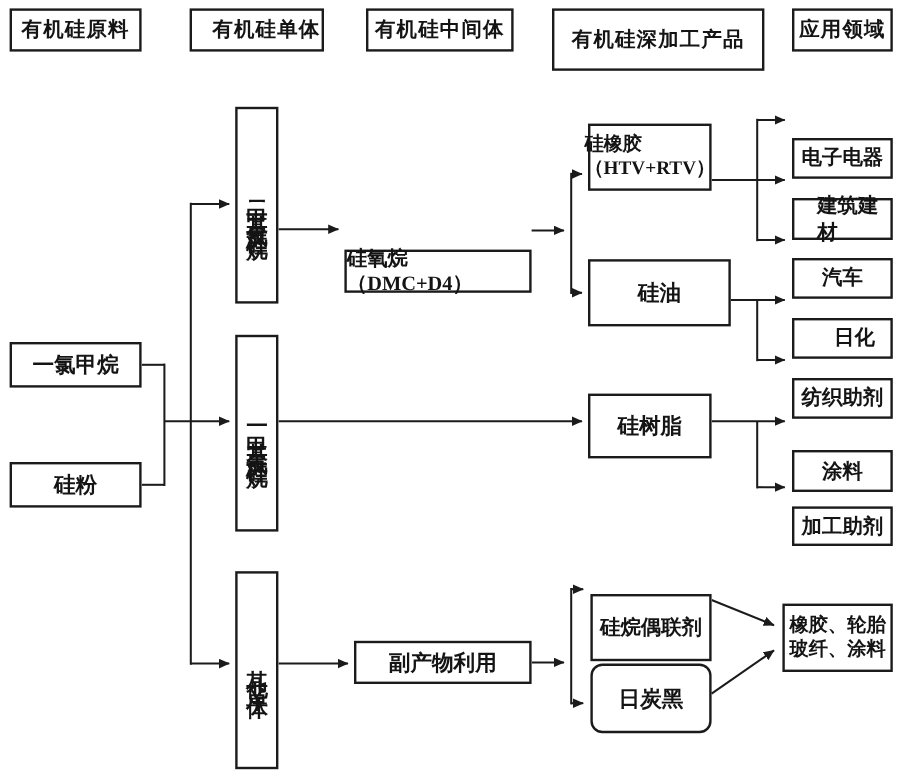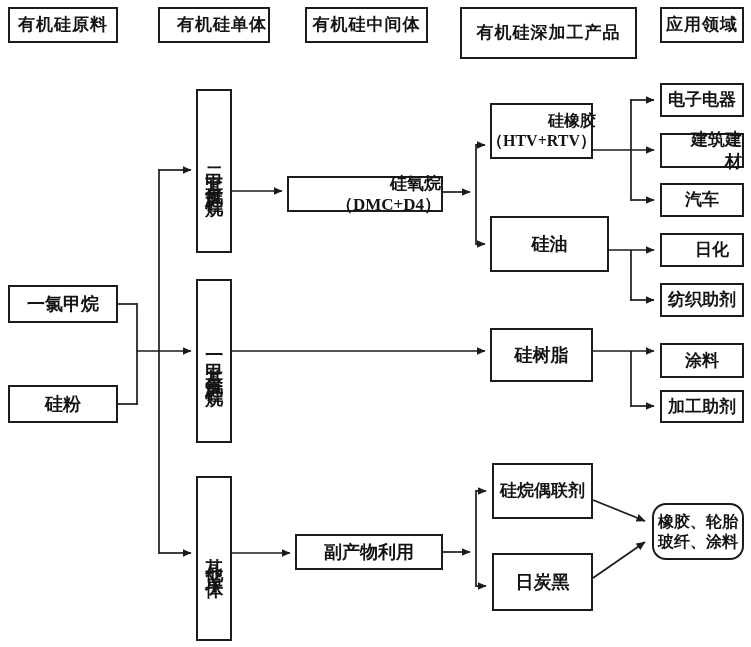--- a/index.html
+++ b/index.html
@@ -11,34 +11,34 @@
     color:#141414;
     overflow:hidden;
   }
   #wires{position:absolute;left:0;top:0;width:751px;height:647px;z-index:0;}
   .box{
     position:absolute;
     box-sizing:border-box;
     border:2px solid #1b1b1b;
     background:#ffffff;
     display:flex;align-items:center;justify-content:center;
-    text-align:right;
+    text-align:left;
     font-size:18px;font-weight:600;
     line-height:1.25;
     white-space:pre-line;
     z-index:1;
   }
   .hdr{font-size:17px;letter-spacing:1px;}
   .vert{
     writing-mode:vertical-rl;
     letter-spacing:5px;
     font-size:18px;
   }
   .small{font-size:16px;}
-  .mid{font-size:17px;}
+  .mid{font-size:17px;margin-top:32px;}
 </style>
 </head>
 <body>
 
 <div id="stage">
 
   <svg id="wires" width="751" height="647" viewBox="0 0 751 647" fill="none" stroke="#1b1b1b" stroke-width="1.7">
     <defs>
       <marker id="arr" markerWidth="10" markerHeight="9" refX="8.5" refY="4" orient="auto" markerUnits="userSpaceOnUse">
         <path d="M0,0 L9,4 L0,8 z" fill="#1b1b1b" stroke="none"></path>
@@ -99,25 +99,25 @@
   <div class="box vert" style="left:196px;top:476px;width:36px;height:165px;letter-spacing:8px;">其他单体</div>
 
   <div class="box mid" style="left:287px;top:176px;width:156px;height:36px;">硅氧烷（DMC+D4）</div>
   <div class="box" style="left:295px;top:534px;width:148px;height:36px;">副产物利用</div>
 
   <div class="box small" style="left:490px;top:103px;width:103px;height:56px;">硅橡胶
 （HTV+RTV）</div>
   <div class="box" style="left:490px;top:216px;width:119px;height:56px;">硅油</div>
   <div class="box" style="left:490px;top:328px;width:103px;height:54px;">硅树脂</div>
   <div class="box mid" style="left:492px;top:463px;width:101px;height:56px;">硅烷偶联剂</div>
-  <div class="box" style="left:492px;top:553px;width:101px;height:58px;">日炭黑</div>
+  <div class="box" style="left:492px;top:553px;width:101px;height:58px;border-radius:10px;">日炭黑</div>
 
   <div class="box mid" style="left:660px;top:83px;width:84px;height:34px;">电子电器</div>
   <div class="box mid" style="left:660px;top:133px;width:84px;height:35px;padding-left:19px;">建筑建材</div>
   <div class="box mid" style="left:660px;top:183px;width:84px;height:34px;">汽车</div>
   <div class="box mid" style="left:660px;top:233px;width:84px;height:34px;padding-left:20px;">日化</div>
   <div class="box mid" style="left:660px;top:283px;width:84px;height:34px;">纺织助剂</div>
   <div class="box mid" style="left:660px;top:343px;width:84px;height:35px;">涂料</div>
   <div class="box mid" style="left:660px;top:390px;width:84px;height:33px;">加工助剂</div>
-  <div class="box small" style="left:652px;top:503px;width:92px;height:57px;border-radius:14px;">橡胶、轮胎
+  <div class="box small" style="left:652px;top:503px;width:92px;height:57px;">橡胶、轮胎
 玻纤、涂料</div>
 
 </div>
 
 </body></html>

